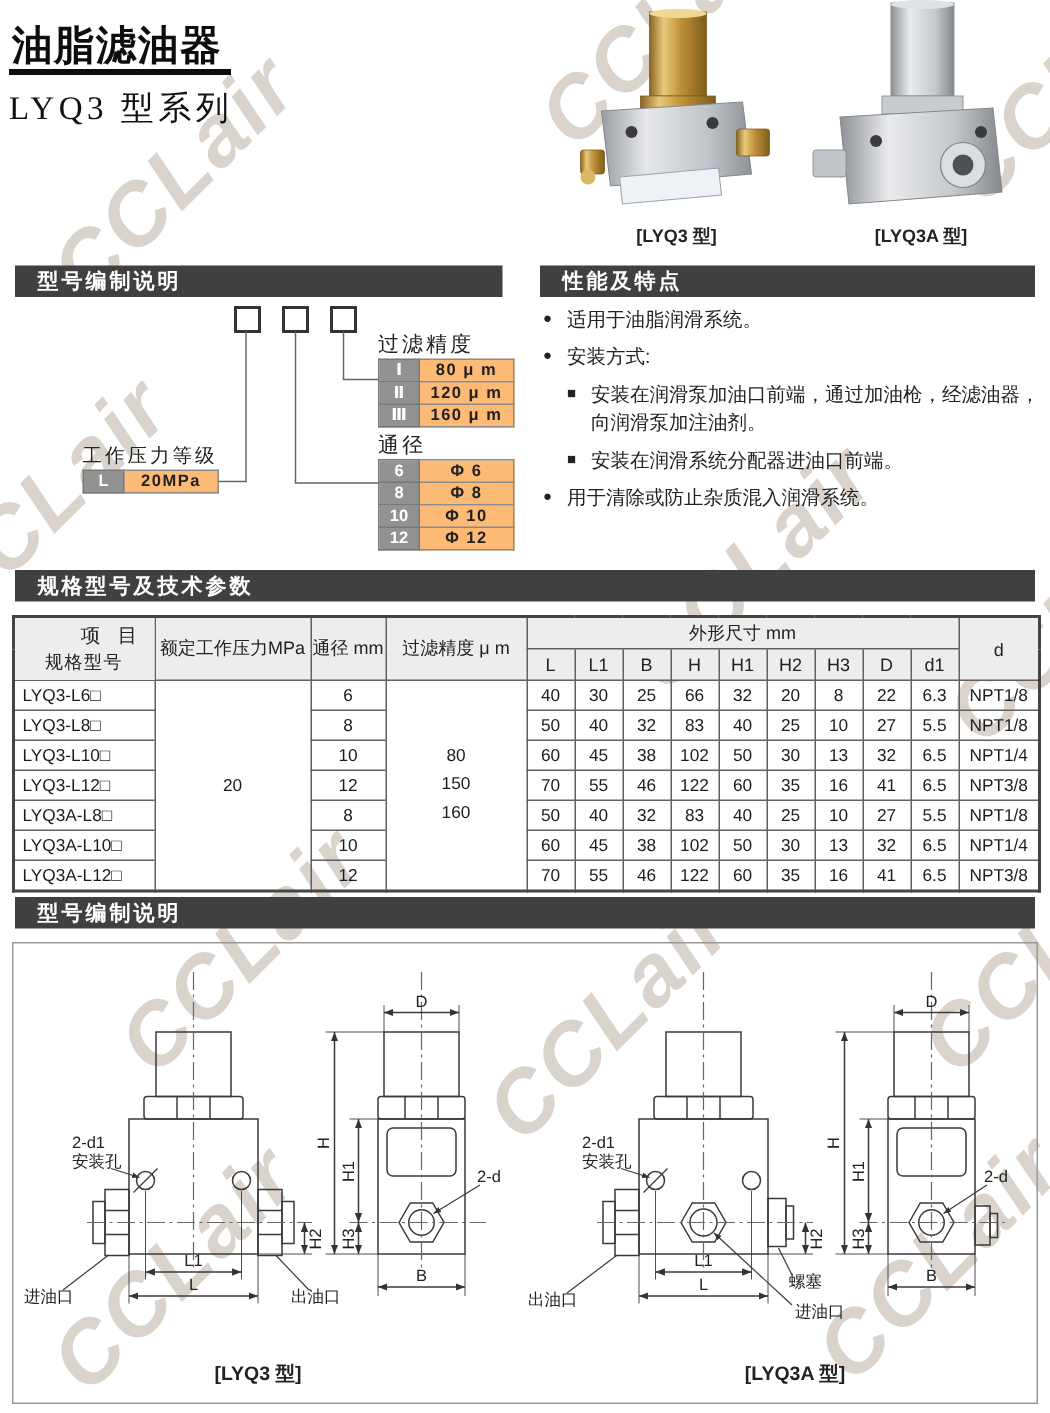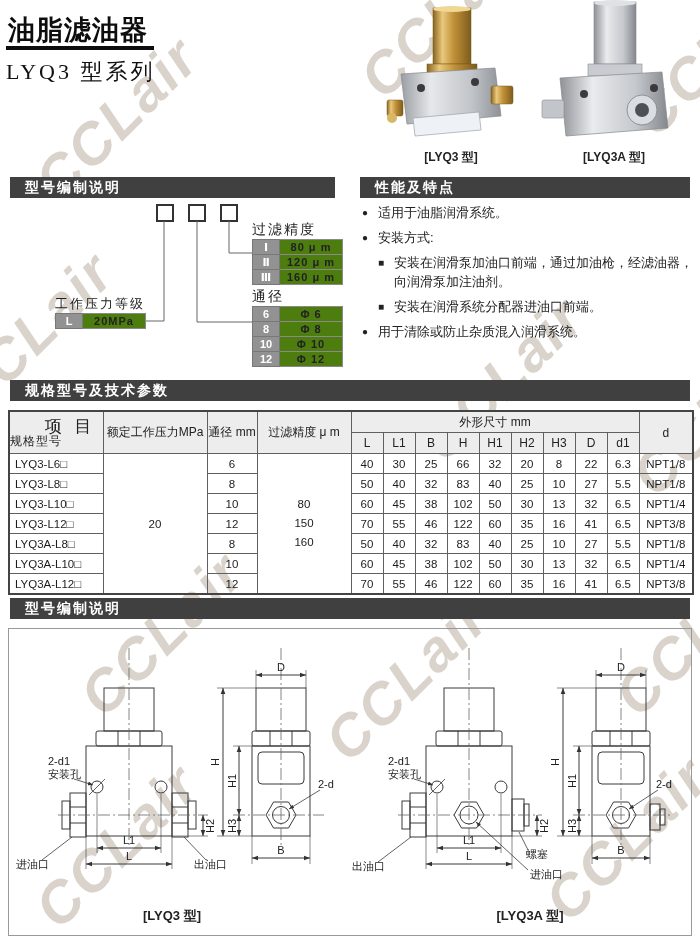--- a/index.html
+++ b/index.html
@@ -20,38 +20,38 @@
        line-height:21px;padding-left:15px;letter-spacing:2px;box-sizing:border-box;}
   
   .pcap{font-size:12px;font-weight:bold;text-align:center;color:#222;}
   
   .md-prefix{left:8px;top:201px;font-size:20px;font-weight:bold;color:#111;}
   .md-sq{width:14px;height:14px;border:2px solid #333;background:#fff;}
   .md-label{font-size:14px;letter-spacing:2px;color:#222;}
   .kv{border-collapse:collapse;}
   .kv td{border:1px solid #8a8a8a;height:14px;padding:0 3px;font-size:11px;text-align:center;line-height:14px;}
   .kv td.k{width:20px;background:#929292;color:#fff;font-weight:bold;border-color:#787878;}
-  .kv td.v{width:56px;background:#4d7c0f;font-weight:bold;letter-spacing:1px;color:#222;}
+  .kv td.v{width:56px;background:#fdba74;font-weight:bold;letter-spacing:1px;color:#222;}
   
   .feat{left:362px;top:203px;width:332px;}
   .feat .row{display:flex;font-size:13px;line-height:19px;margin-bottom:6px;color:#222;}
   .feat .row.ind{margin-left:16px;}
   .feat .bu{width:16px;flex:0 0 16px;font-size:10px;}
   
   .spec{position:absolute;left:8px;top:410px;width:684px;border-collapse:collapse;table-layout:fixed;
         border:2px solid #444;}
   .spec th,.spec td{border:1px solid #606060;text-align:center;padding:0;}
   .spec th{background:#ededed;font-size:12px;font-weight:normal;height:20px;color:#222;}
   .spec td{font-size:11.5px;height:19px;color:#1c1c1c;background:transparent;}
   .spec td.model{text-align:left;padding-left:5px;}
   .corner{position:relative;background:
      linear-gradient(to bottom right, rgba(0,0,0,0) calc(50% - 0.7px), #606060 calc(50% - 0.7px),
      #606060 calc(50% + 0.7px), rgba(0,0,0,0) calc(50% + 0.7px)), #ededed;}
-  .corner .ct{position:absolute;top:3px;right:7px;letter-spacing:4px;font-size:17px;}
-  .corner .cb{position:absolute;bottom:3px;left:0;letter-spacing:1px;font-size:12px;}
+  .corner .ct{position:absolute;top:3px;right:7px;letter-spacing:4px;font-size:13px;}
+  .corner .cb{position:absolute;bottom:3px;left:20px;letter-spacing:1px;font-size:12px;}
   .filtstack div{height:19px;line-height:19px;}
   
   .dim-box{left:8px;top:628px;width:682px;height:306px;border:1px solid #999;}
   svg text{font-family:"Liberation Sans","DejaVu Sans",sans-serif;}
   .drw{position:absolute;}
 </style>
 </head>
 <body>
 
 <div class="page">

